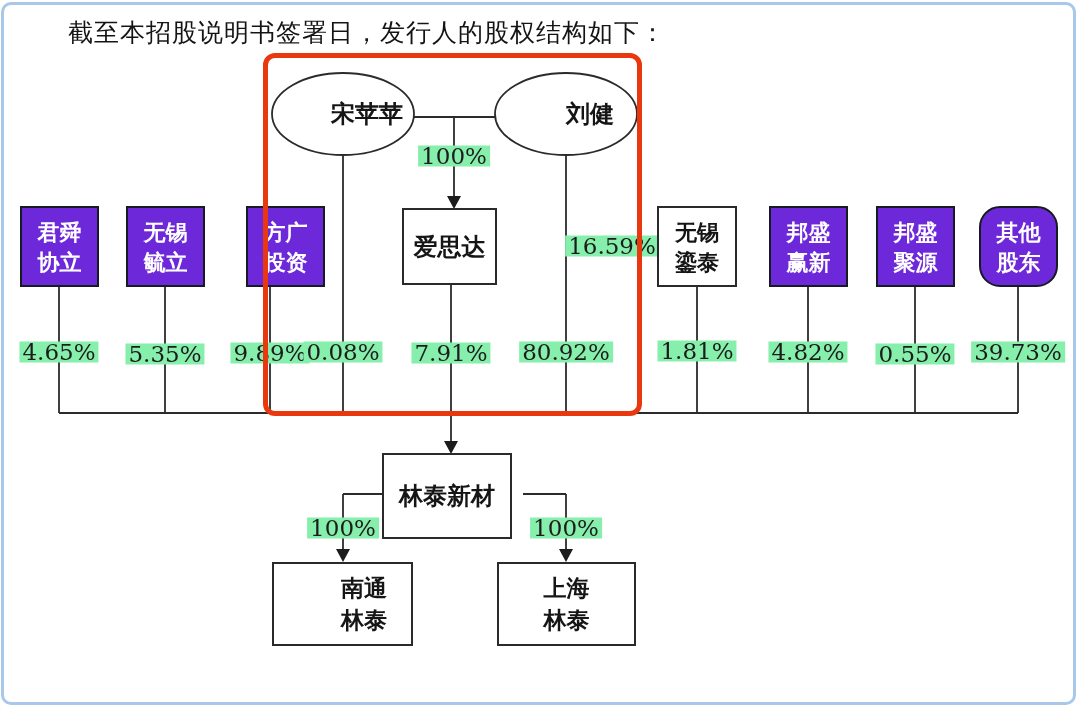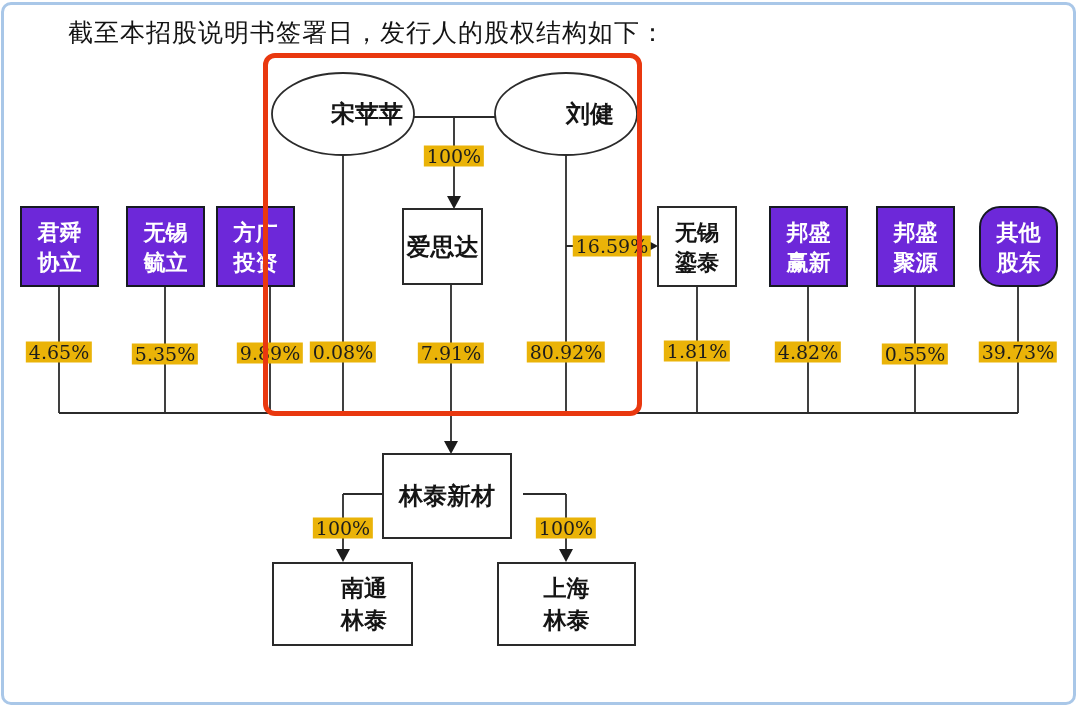--- a/index.html
+++ b/index.html
@@ -84,22 +84,22 @@
     color: #151515;
     transform: translate(-50%, -50%);
     white-space: nowrap;
     margin-left: 24px;
   }
 
   .pct {
     position: absolute;
     z-index: 2;
     transform: translate(-50%, -50%);
-    background: #eab308;
-    font-size: 19px;
+    background: #86efac;
+    font-size: 23px;
     color: #1c1c1c;
     padding: 0 3px;
     white-space: nowrap;
     line-height: 21px;
   }
 
   .red-highlight {
     position: absolute;
     left: 263px; top: 53px;
     width: 379px; height: 363px;
@@ -165,26 +165,26 @@
   <div class="pct" style="left:612px; top:246px;">16.59%</div>
 
   <div class="node box-blue" style="left:20px;">
     <span>君舜</span>
     <span>协立</span>
   </div>
   <div class="node box-blue" style="left:126px;">
     <span>无锡</span>
     <span>毓立</span>
   </div>
-  <div class="node box-blue" style="left:216px;text-align:right;">
+  <div class="node box-blue" style="left:246px;text-align:right;">
     <span>方广</span>
     <span>投资</span>
   </div>
 
-  <div class="node box-plain" style="left:402px; top:208px; width:81px; height:77px; font-size:24px;">
+  <div class="node box-plain" style="left:402px; top:208px; width:95px; height:77px; font-size:24px;">
     <span>爱思达</span>
   </div>
 
   <div class="node box-white2" style="left:657px;">
     <span>无锡</span>
     <span>鎏泰</span>
   </div>
   <div class="node box-blue" style="left:769px;">
     <span>邦盛</span>
     <span>赢新</span>

